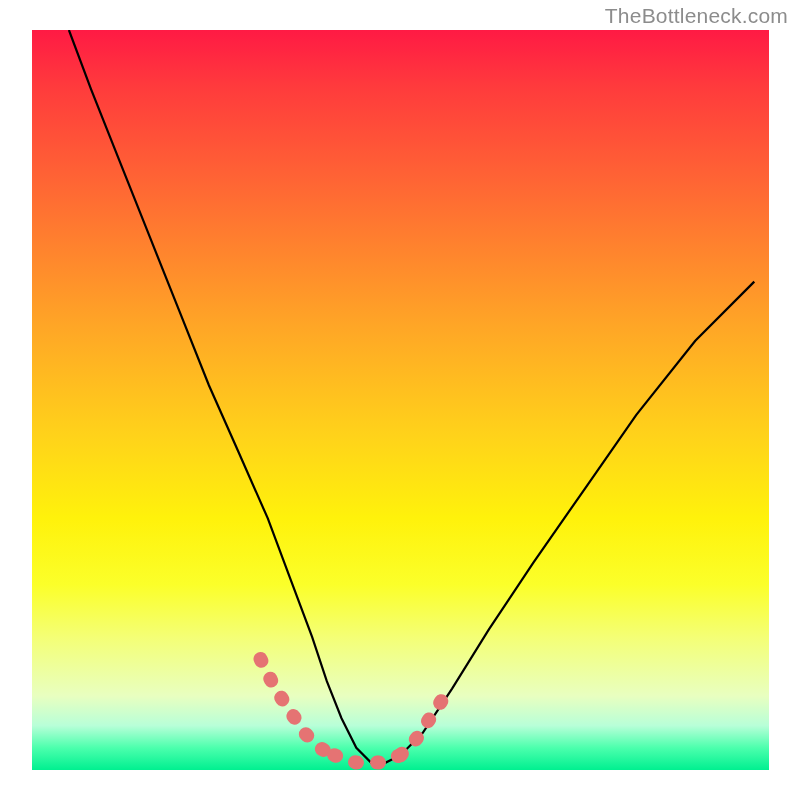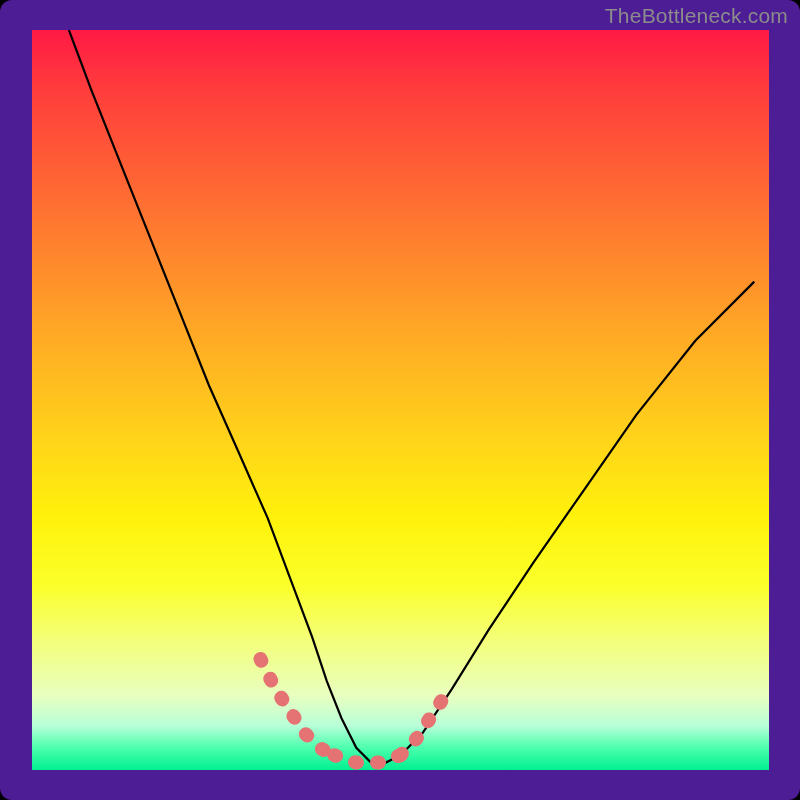--- a/index.html
+++ b/index.html
@@ -9,22 +9,21 @@
     height: 800px;
     background: #000;
     overflow: hidden;
   }
   .frame {
     position: absolute;
     left: 0;
     top: 0;
     width: 800px;
     height: 800px;
-    background: #4c1d95;
-    border-radius: 12px;
+    background: #ffffff;
   }
   .plot {
     position: absolute;
     left: 32px;
     top: 30px;
     width: 737px;
     height: 740px;
     background: linear-gradient(to bottom,
       #ff1a44 0%,
       #ff3c3c 8%,

